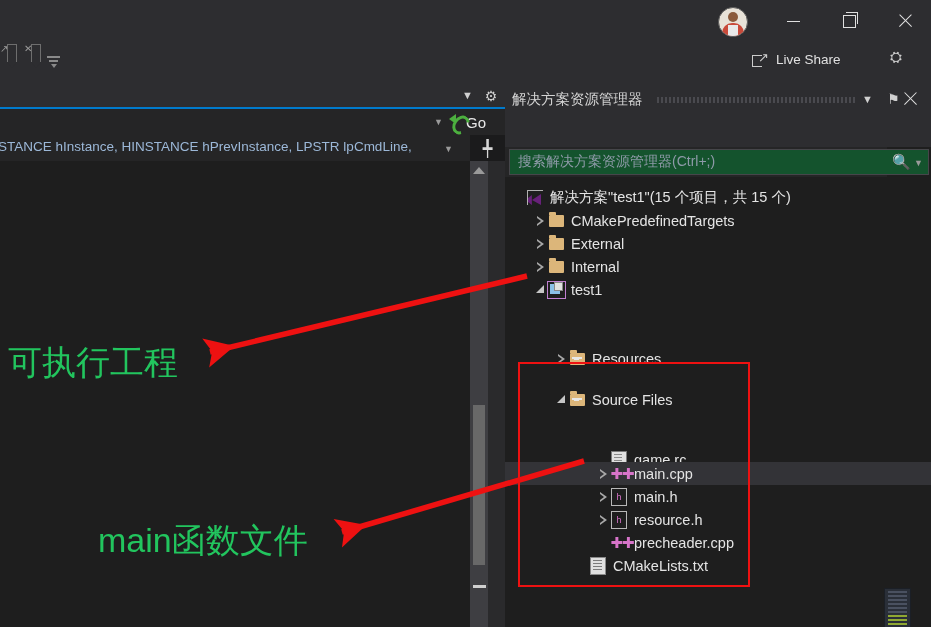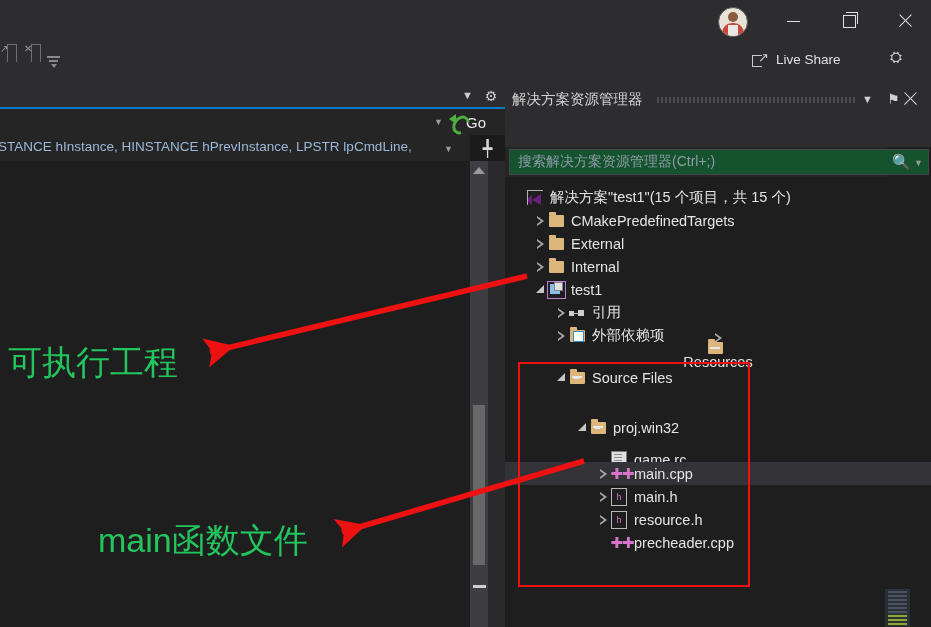--- a/index.html
+++ b/index.html
@@ -358,73 +358,39 @@
           <span class="tri-open"></span>
         </span>
         <span class="ic">
           <span class="i-proj">
             <span class="g"></span>
             <span class="p"></span>
           </span>
         </span>
         <span class="lbl">test1</span>
       </div>
-      <div class="row" style="top: 124px;">
+      <div class="row" style="top: 170px;">
         <span style="display:inline-block;width:50px"></span>
         <span class="tw">
           <span class="tri-hollow"></span>
         </span>
         <span class="ic">
-          <span class="i-ref">
-            <span class="sq1"></span>
-            <span class="bar"></span>
-            <span class="sq2"></span>
-          </span>
-        </span>
-        <span class="lbl">引用</span>
-      </div>
-      <div class="row" style="top: 147px;">
+          <span class="i-filter"></span>
+        </span>
+        <span class="lbl">Resources</span>
+      </div>
+      <div class="row" style="top: 211px;">
         <span style="display:inline-block;width:50px"></span>
         <span class="tw">
-          <span class="tri-hollow"></span>
-        </span>
-        <span class="ic">
-          <span class="i-extdep"></span>
-        </span>
-        <span class="lbl">外部依赖项</span>
-      </div>
-      <div class="row" style="top: 156px; flex-direction: column;">
-        <span style="display:inline-block;width:50px"></span>
-        <span class="tw">
-          <span class="tri-hollow"></span>
+          <span class="tri-open"></span>
         </span>
         <span class="ic">
           <span class="i-filter"></span>
         </span>
-        <span class="lbl">Resources</span>
-      </div>
-      <div class="row" style="top: 189px;">
-        <span style="display:inline-block;width:50px"></span>
-        <span class="tw">
-          <span class="tri-open"></span>
-        </span>
-        <span class="ic">
-          <span class="i-filter"></span>
-        </span>
         <span class="lbl">Source Files</span>
-      </div>
-      <div class="row" style="top: 239px;">
-        <span style="display:inline-block;width:71px"></span>
-        <span class="tw">
-          <span class="tri-open"></span>
-        </span>
-        <span class="ic">
-          <span class="i-filter"></span>
-        </span>
-        <span class="lbl">proj.win32</span>
       </div>
       <div class="row" style="top: 271px;">
         <span style="display:inline-block;width:92px"></span>
         <span class="tw"></span>
         <span class="ic">
           <span class="i-rc"></span>
         </span>
         <span class="lbl">game.rc</span>
       </div>
       <div class="row sel" style="top: 285px;">
@@ -457,20 +423,28 @@
         </span>
         <span class="lbl">resource.h</span>
       </div>
       <div class="row" style="top: 354px;">
         <span style="display:inline-block;width:92px"></span>
         <span class="tw"></span>
         <span class="ic">
           <span class="i-cpp">✚✚</span>
         </span>
         <span class="lbl">precheader.cpp</span>
+      </div>
+      <div class="row" style="top: 377px;">
+        <span style="display:inline-block;width:71px"></span>
+        <span class="tw"></span>
+        <span class="ic">
+          <span class="i-txt"></span>
+        </span>
+        <span class="lbl">CMakeLists.txt</span>
       </div>
     </div>
 
 </div>
 
 <div class="abs" id="minimap">
     <span class="ln" style="top: 2px;"></span>
     <span class="ln" style="top: 6px;"></span>
     <span class="ln" style="top: 10px;"></span>
     <span class="ln" style="top: 14px;"></span>

